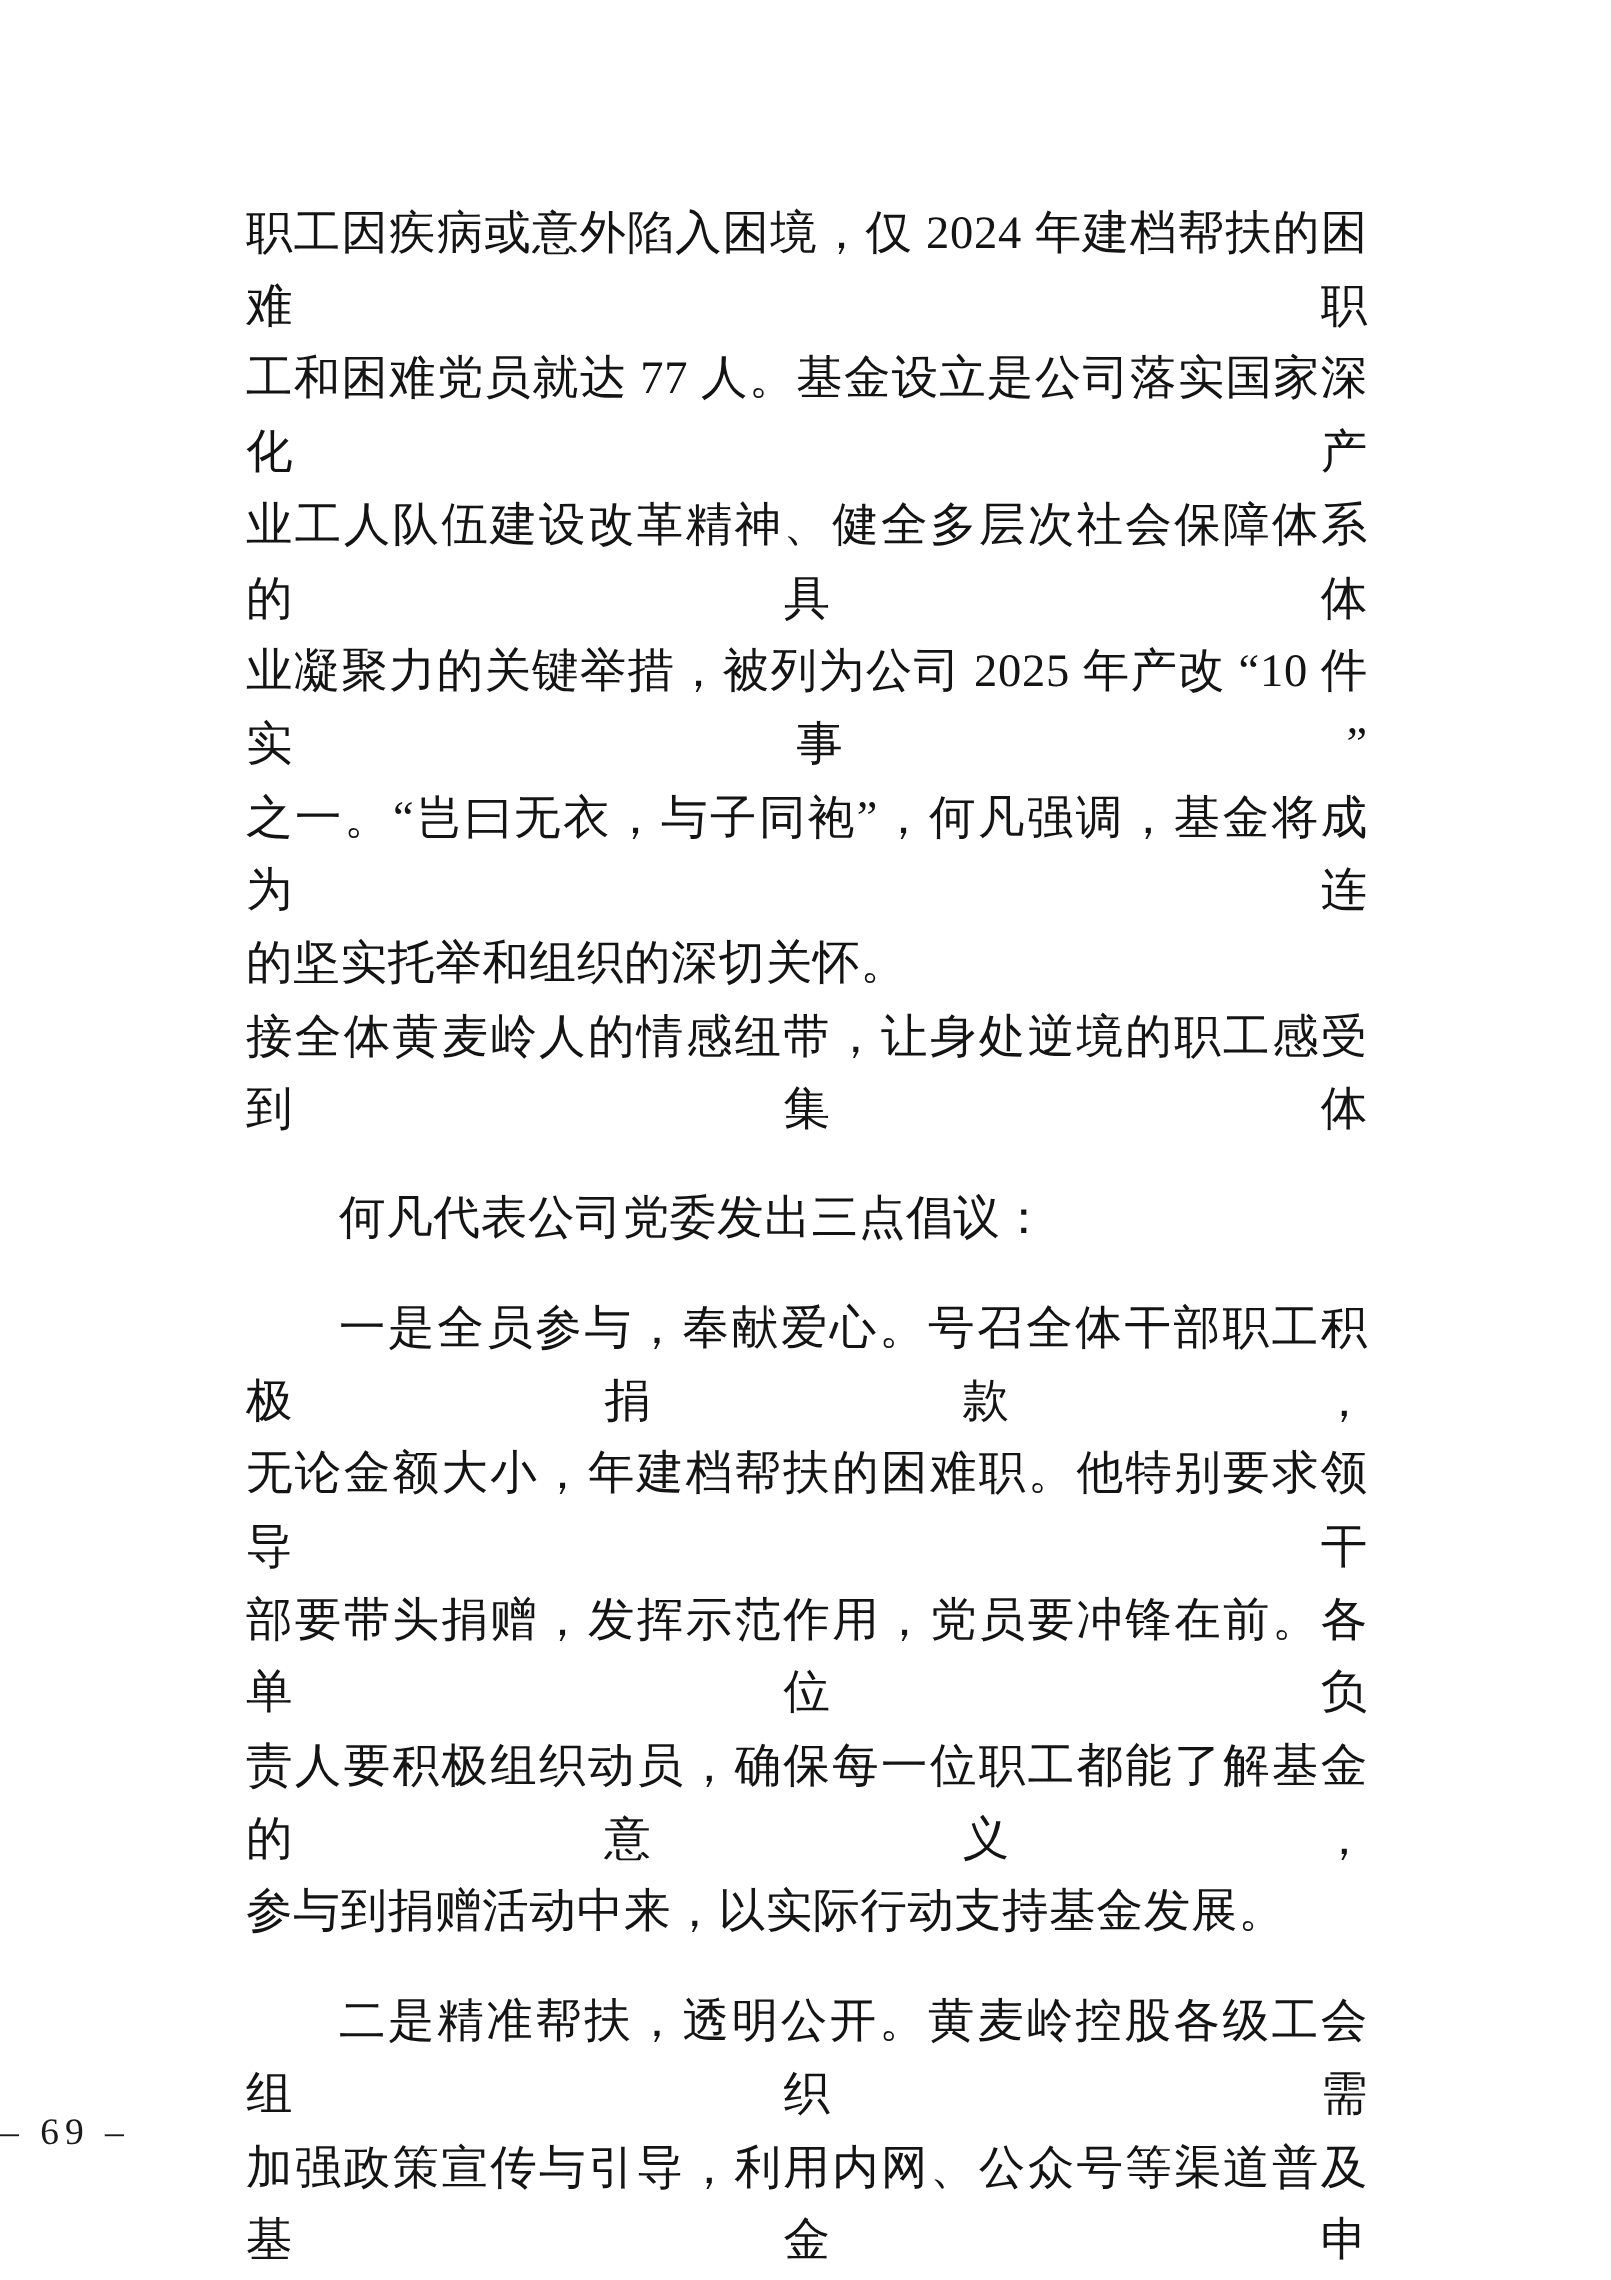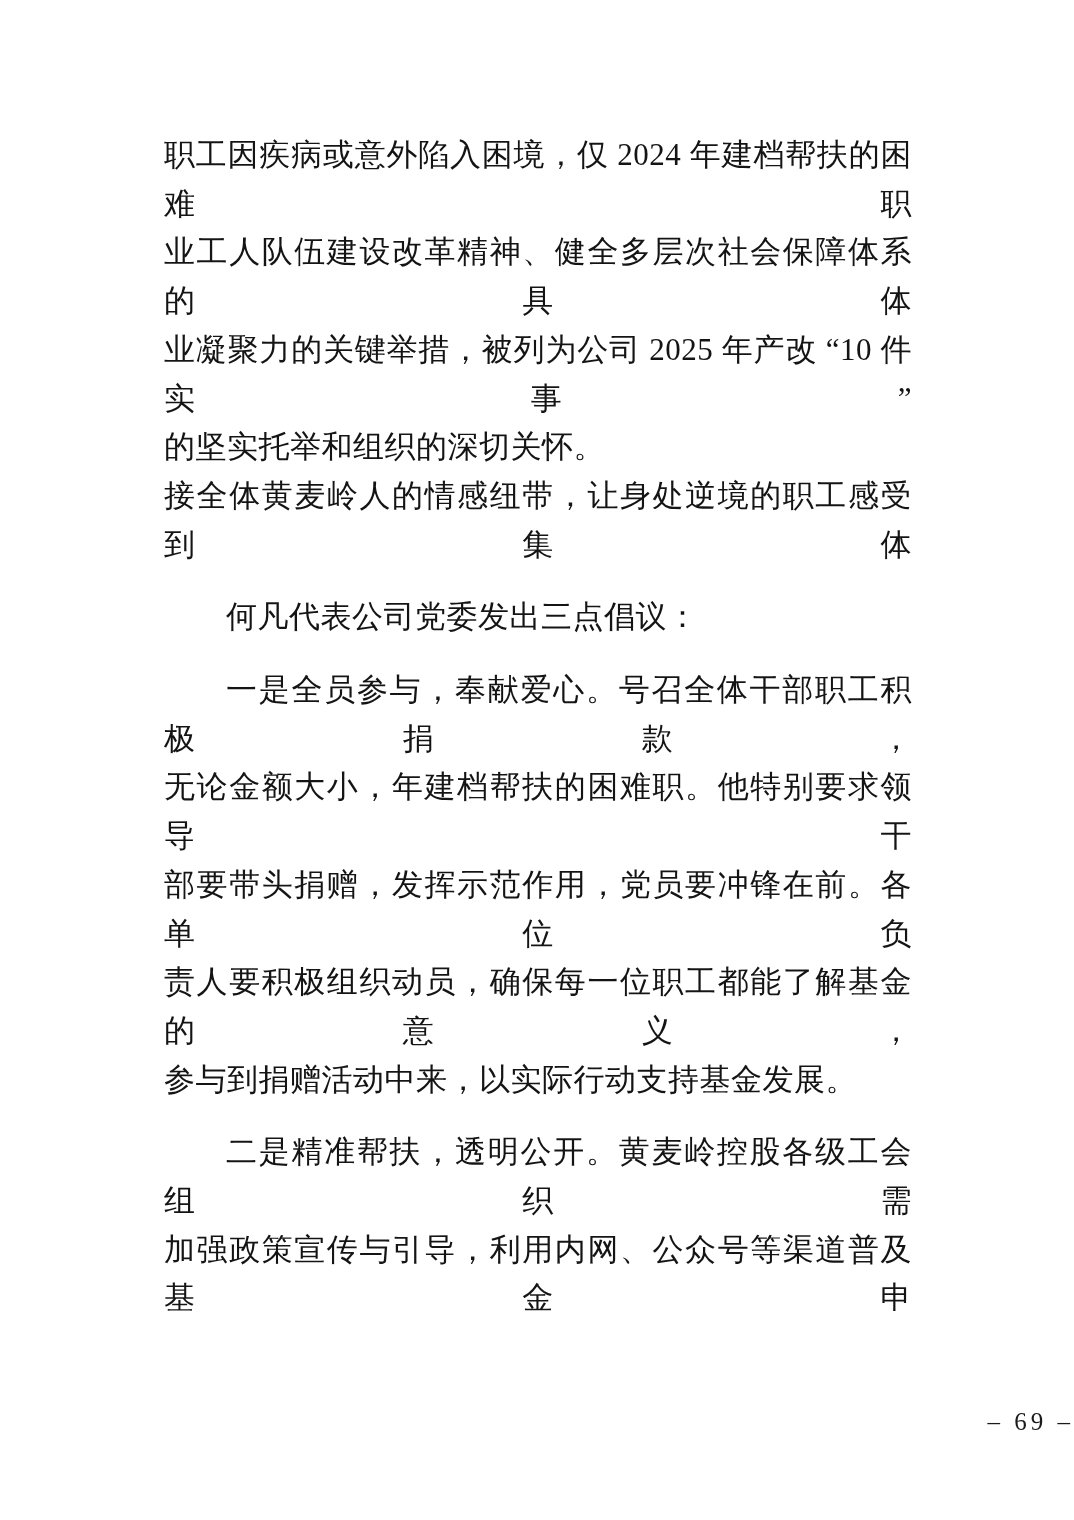--- a/index.html
+++ b/index.html
@@ -27,36 +27,38 @@
     text-align-last: justify;
     white-space: normal;
   }
   .line.end { text-align-last: left; }
   .line.ind { text-indent: 62px; margin-top: 24px; }
   .footer {
     position: absolute;
     top: 1408px;
     left: 0;
     width: 100%;
-    text-align: right;
+    text-align: left;
     font-size: 25px;
     letter-spacing: 4px;
     color: #1a1a1a;
   }
 </style>
 </head>
 <body>
 
 <div class="page">
   <div class="content">
 
     <div class="para">
       <div class="line">职工因疾病或意外陷入困境，仅 2024 年建档帮扶的困难职</div>
+      <div class="line">工和困难党员就达 77 人。基金设立是公司落实国家深化产</div>
       <div class="line">业工人队伍建设改革精神、健全多层次社会保障体系的具体</div>
       <div class="line">业凝聚力的关键举措，被列为公司 2025 年产改 “10 件实事”</div>
+      <div class="line">之一。“岂曰无衣，与子同袍”，何凡强调，基金将成为连</div>
       <div class="line end">的坚实托举和组织的深切关怀。</div>
       <div class="line">接全体黄麦岭人的情感纽带，让身处逆境的职工感受到集体</div>
     </div>
 
     <div class="para">
       <div class="line ind end">何凡代表公司党委发出三点倡议：</div>
     </div>
 
     <div class="para">
       <div class="line ind">一是全员参与，奉献爱心。号召全体干部职工积极捐款，</div>

